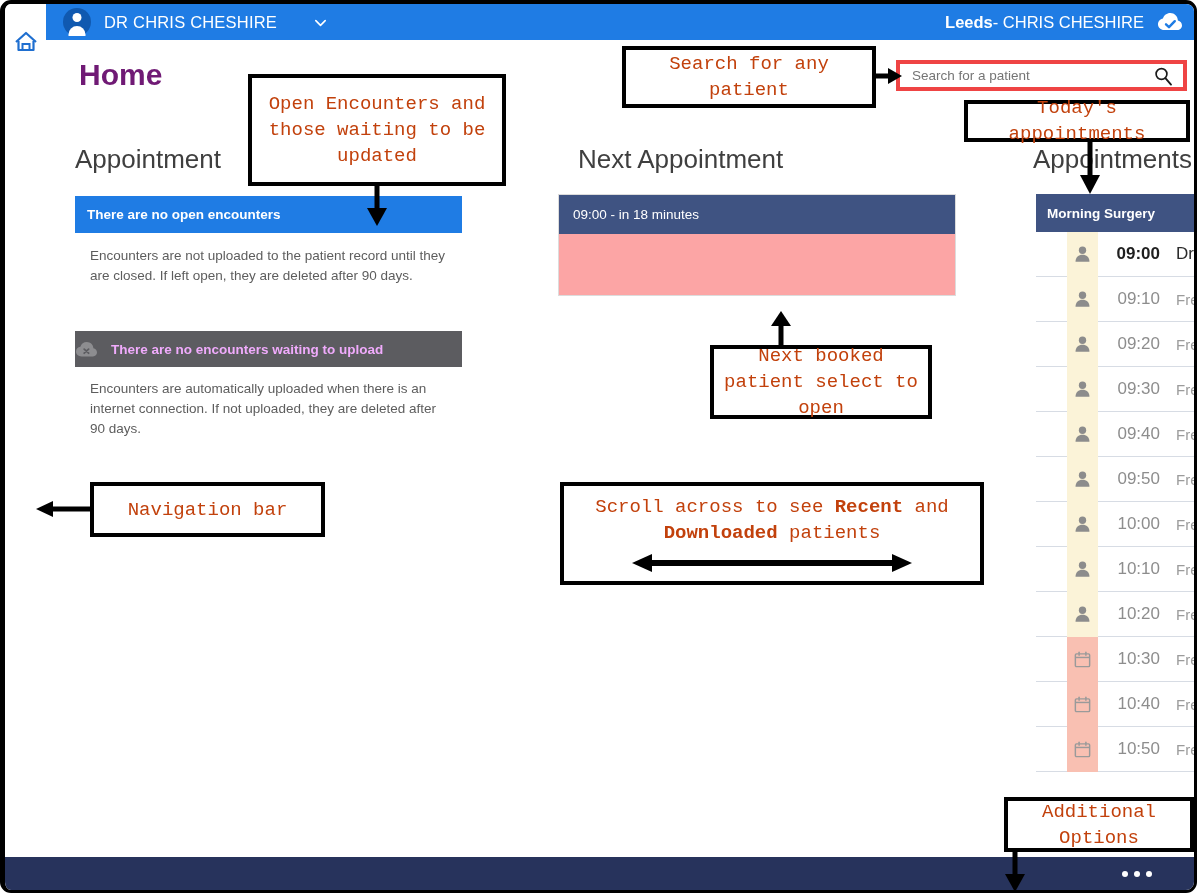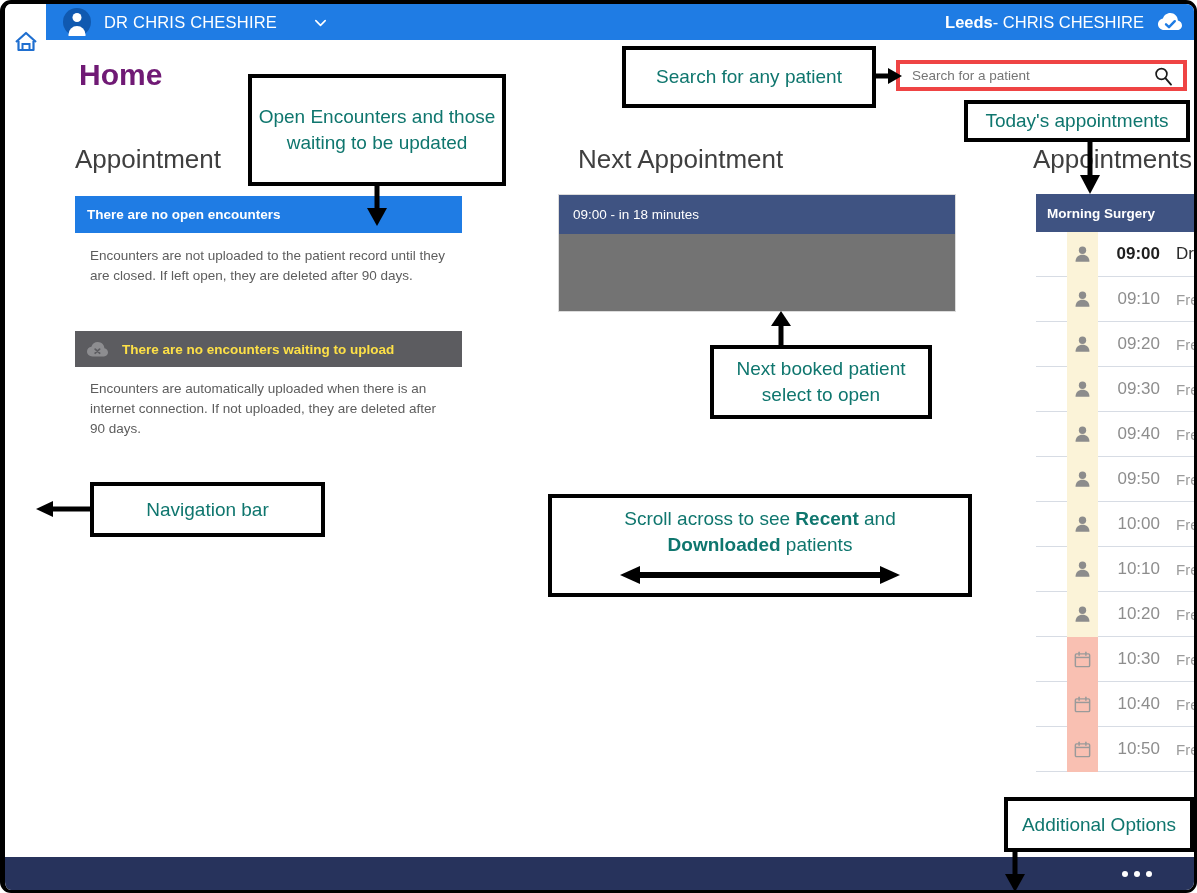--- a/index.html
+++ b/index.html
@@ -108,32 +108,32 @@
   }
   .note {
     position: absolute;
     font-size: 13.5px; color: #5d5d5d; line-height: 20px;
   }
   #enc-note1 { left: 85px; top: 242px; width: 355px; }
   .bar-grey {
     position: absolute; left: 70px; top: 327px;
     width: 387px; height: 36px;
     background: #5c5c60;
-    color: #fde047; font-size: 13.5px; font-weight: bold;
-    display: flex; align-items: center; padding-left: 11px;
+    color: #f0abfc; font-size: 13.5px; font-weight: bold;
+    display: flex; align-items: center; 
   }
   .cloud-x { width: 24px; height: 17px; margin-right: 12px; }
   #enc-note2 { left: 85px; top: 375px; width: 360px; }
 
   
   .next-card {
     position: absolute; left: 553px; top: 190px;
-    width: 398px; height: 118px;
+    width: 398px; height: 102px;
     border: 1px solid #dcdcdc;
-    background: #737373;
+    background: #fca5a5;
   }
   .next-head {
     height: 39px; background: #3f5382;
     color: #ffffff; font-size: 13.5px;
     display: flex; align-items: center; padding-left: 14px;
   }
   .next-body {
     height: 75px; display: flex; align-items: center;
   }
   .star { margin-left: 43px; width: 34px; height: 33px; flex: 0 0 auto; }
@@ -185,37 +185,37 @@
     display: flex; align-items: center; justify-content: flex-end;
   }
   .dots { display: flex; gap: 6px; margin-right: 42px; }
   .dots i { width: 6px; height: 6px; border-radius: 50%; background: #ffffff; display: block; }
 
   
   .anno {
     position: absolute;
     border: 4px solid #000;
     background: #ffffff;
-    color: #0f766e;
+    color: #c2410c;
     display: flex; align-items: center; justify-content: center;
     text-align: center;
-    font-family: Liberation Sans, sans-serif;
+    font-family: Liberation Mono, monospace;
     font-size: 19px;
     line-height: 26px;
     z-index: 30;
     padding: 2px 6px;
   }
   .anno b { font-weight: bold; }
 
   #a-enc   { left: 243px; top: 70px;  width: 258px; height: 112px; }
   #a-srch  { left: 617px; top: 42px;  width: 254px; height: 62px;  }
   #a-today { left: 959px; top: 96px;  width: 226px; height: 42px;  }
   #a-next  { left: 665px; top: 341px; width: 222px; height: 74px; margin-left: 40px;  }
   #a-nav   { left: 85px;  top: 478px; width: 235px; height: 55px;  }
-  #a-scroll{ left: 543px; top: 478px; width: 424px; height: 103px; margin-top: 12px; }
+  #a-scroll{ left: 555px; top: 478px; width: 424px; height: 103px; }
   #a-opts  { left: 999px; top: 793px; width: 190px; height: 55px;  }
 
   .searchbox {
     position: absolute; left: 891px; top: 56px;
     width: 291px; height: 31px;
     border: 4px solid #ef4444; background: #ffffff;
     display: flex; align-items: center;
     z-index: 20;
   }
   .searchbox input {

